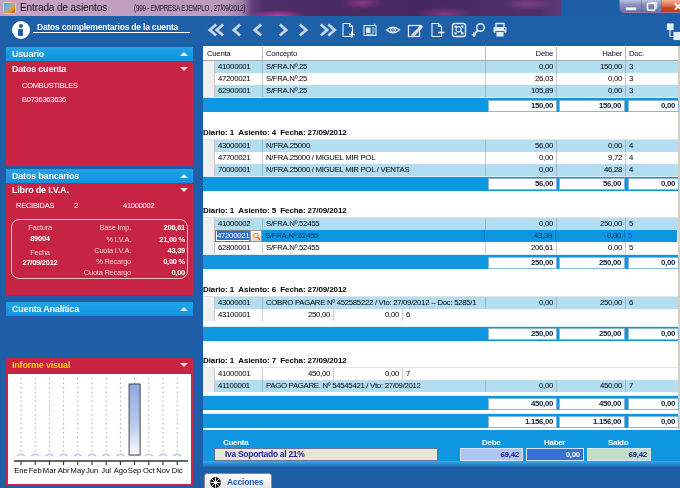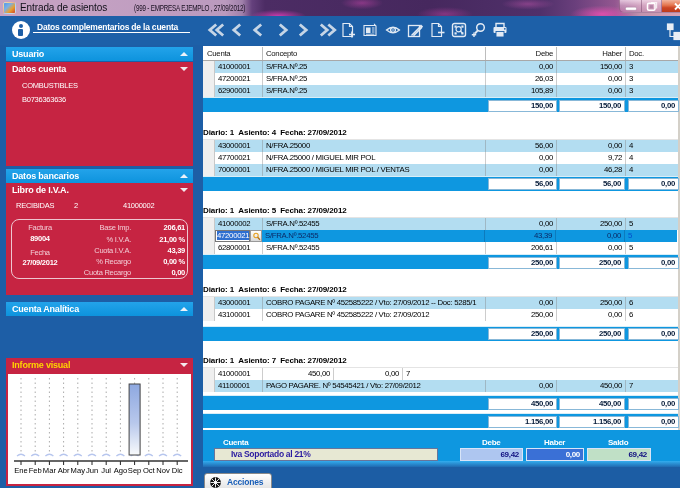--- a/index.html
+++ b/index.html
@@ -1,21 +1,21 @@
 <!DOCTYPE html>
 <html><head>
 <meta charset="utf-8">
 <style>
 * { margin:0; padding:0; box-sizing:border-box; }
 html,body { width:680px; height:488px; overflow:hidden; }
 body { font-family:"Liberation Sans",sans-serif; position:relative; background:#1d5ea6; }
 .abs { position:absolute; }
 
 
-#titlebar { left:0; top:0; width:680px; height:16px;
+#titlebar { left:0; top:0; width:561px; height:16px;
   background:
     radial-gradient(ellipse 40px 9px at 278px 16px, rgba(232,64,190,.8), rgba(232,64,190,0) 70%),
     radial-gradient(ellipse 30px 9px at 362px 3px, rgba(200,70,170,.5), rgba(200,70,170,0) 70%),
     radial-gradient(ellipse 38px 8px at 528px 4px, rgba(210,90,180,.42), rgba(210,90,180,0) 70%),
     radial-gradient(ellipse 40px 10px at 445px 14px, rgba(205,70,170,.45), rgba(205,70,170,0) 70%),
     radial-gradient(ellipse 45px 12px at 602px 14px, rgba(240,80,180,.8), rgba(240,80,180,0) 70%),
     linear-gradient(90deg,#c7a2c2 0,#c3a0c2 100px,#bb9abe 225px,#a081ab 242px,#64407c 252px,#4c2c64 265px,#46285e 430px,#50306a 540px,#6a3f7c 575px,#935790 615px,#c292ae 640px,#d8a2b4 680px);
   }
 #titlebar .t1 { position:absolute; left:20px; top:2px; font-size:10px; letter-spacing:-0.1px; color:#101018; white-space:nowrap; }
 #titlebar .t2 { position:absolute; left:134px; top:2.5px; font-size:9px; letter-spacing:-0.3px; color:#181020; white-space:nowrap; transform:scaleX(0.70); transform-origin:0 50%; }
@@ -395,21 +395,20 @@
       <div class="cg"></div>
       <div class="cc1">43000001</div>
       <div class="cc2">COBRO PAGARE Nº 452585222 / Vto: 27/09/2012 -- Doc: 5285/1</div>
       <div class="cc3">0,00</div>
       <div class="cc4">250,00</div>
       <div class="cc5">6</div>
     </div>
   <div class="trow rw">
       <div class="cg"></div>
       <div class="cc1">43100001</div>
-      <div class="cc2">COBRO PAGARE Nº 452585222 / Vto: 27/09/2012</div>
       <div class="cc3">250,00</div>
       <div class="cc4">0,00</div>
       <div class="cc5">6</div>
     </div>
   <div class="gap5"></div>
   <div class="totrow">
       <div class="tbx b1">250,00</div>
       <div class="tbx b2">250,00</div>
       <div class="tbx b3">0,00</div>
     </div>
@@ -443,21 +442,21 @@
       <div class="tbx b2">1.156,00</div>
       <div class="tbx b3">0,00</div>
     </div>
 </div>
 
 <div class="abs" id="summary">
   <div class="lbl" style="left:20px;">Cuenta</div>
   <div class="lbl" style="left:279px;">Debe</div>
   <div class="lbl" style="left:341px;">Haber</div>
   <div class="lbl" style="left:405px;">Saldo</div>
-  <div class="box" style="left:11px; width:224px; background:#e7e8d3; border:1px solid #67759a; color:#2a1aa0; padding-left:16px; font-size:8.5px;">Iva Soportado al 21%</div>
+  <div class="box" style="left:11px; width:224px; background:#e7e8d3; border:1px solid #67759a; color:#2a1aa0; padding-left:10px; font-size:8.5px;">Iva Soportado al 21%</div>
   <div class="box" style="left:257px; width:63px; background:#aec6f0; border:1px solid #d8e4f8; color:#101080; text-align:right; padding-right:3px;">69,42</div>
   <div class="box" style="left:323px; width:58px; background:#3a70d6; border:1px solid #d8e4f8; color:#fff; text-align:right; padding-right:3px;">0,00</div>
   <div class="box" style="left:384px; width:64px; background:#c0e0c6; border:1px solid #d8e4f8; color:#101080; text-align:right; padding-right:3px;">69,42</div>
 </div>
 <div class="abs" id="strip"></div>
 <div class="abs" id="botbar">
   <div id="accbtn">
     <svg width="13" height="13" style="position:absolute; left:4px; top:1.5px;">
       <circle cx="6.5" cy="6.5" r="5.4" fill="#111"></circle>
       <g stroke="#fff" stroke-width="0.9">

